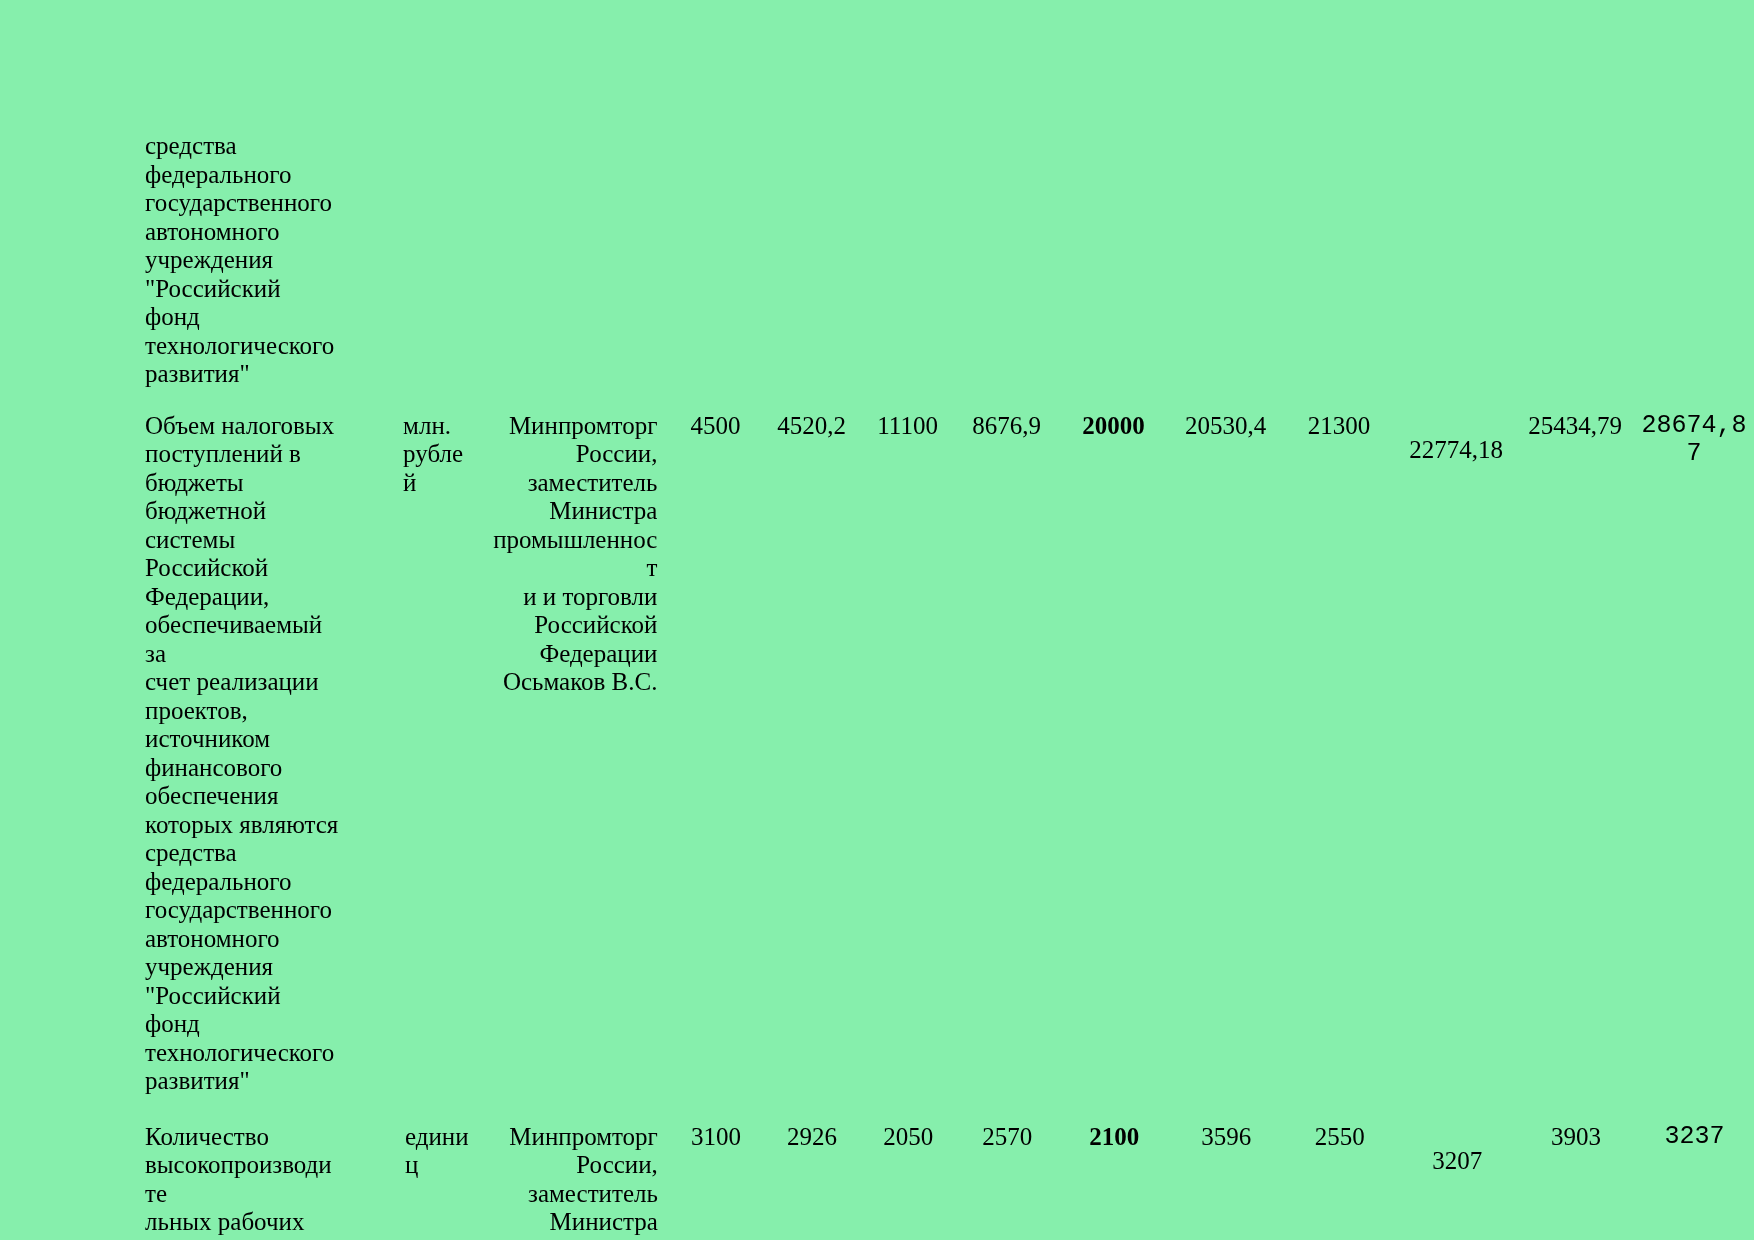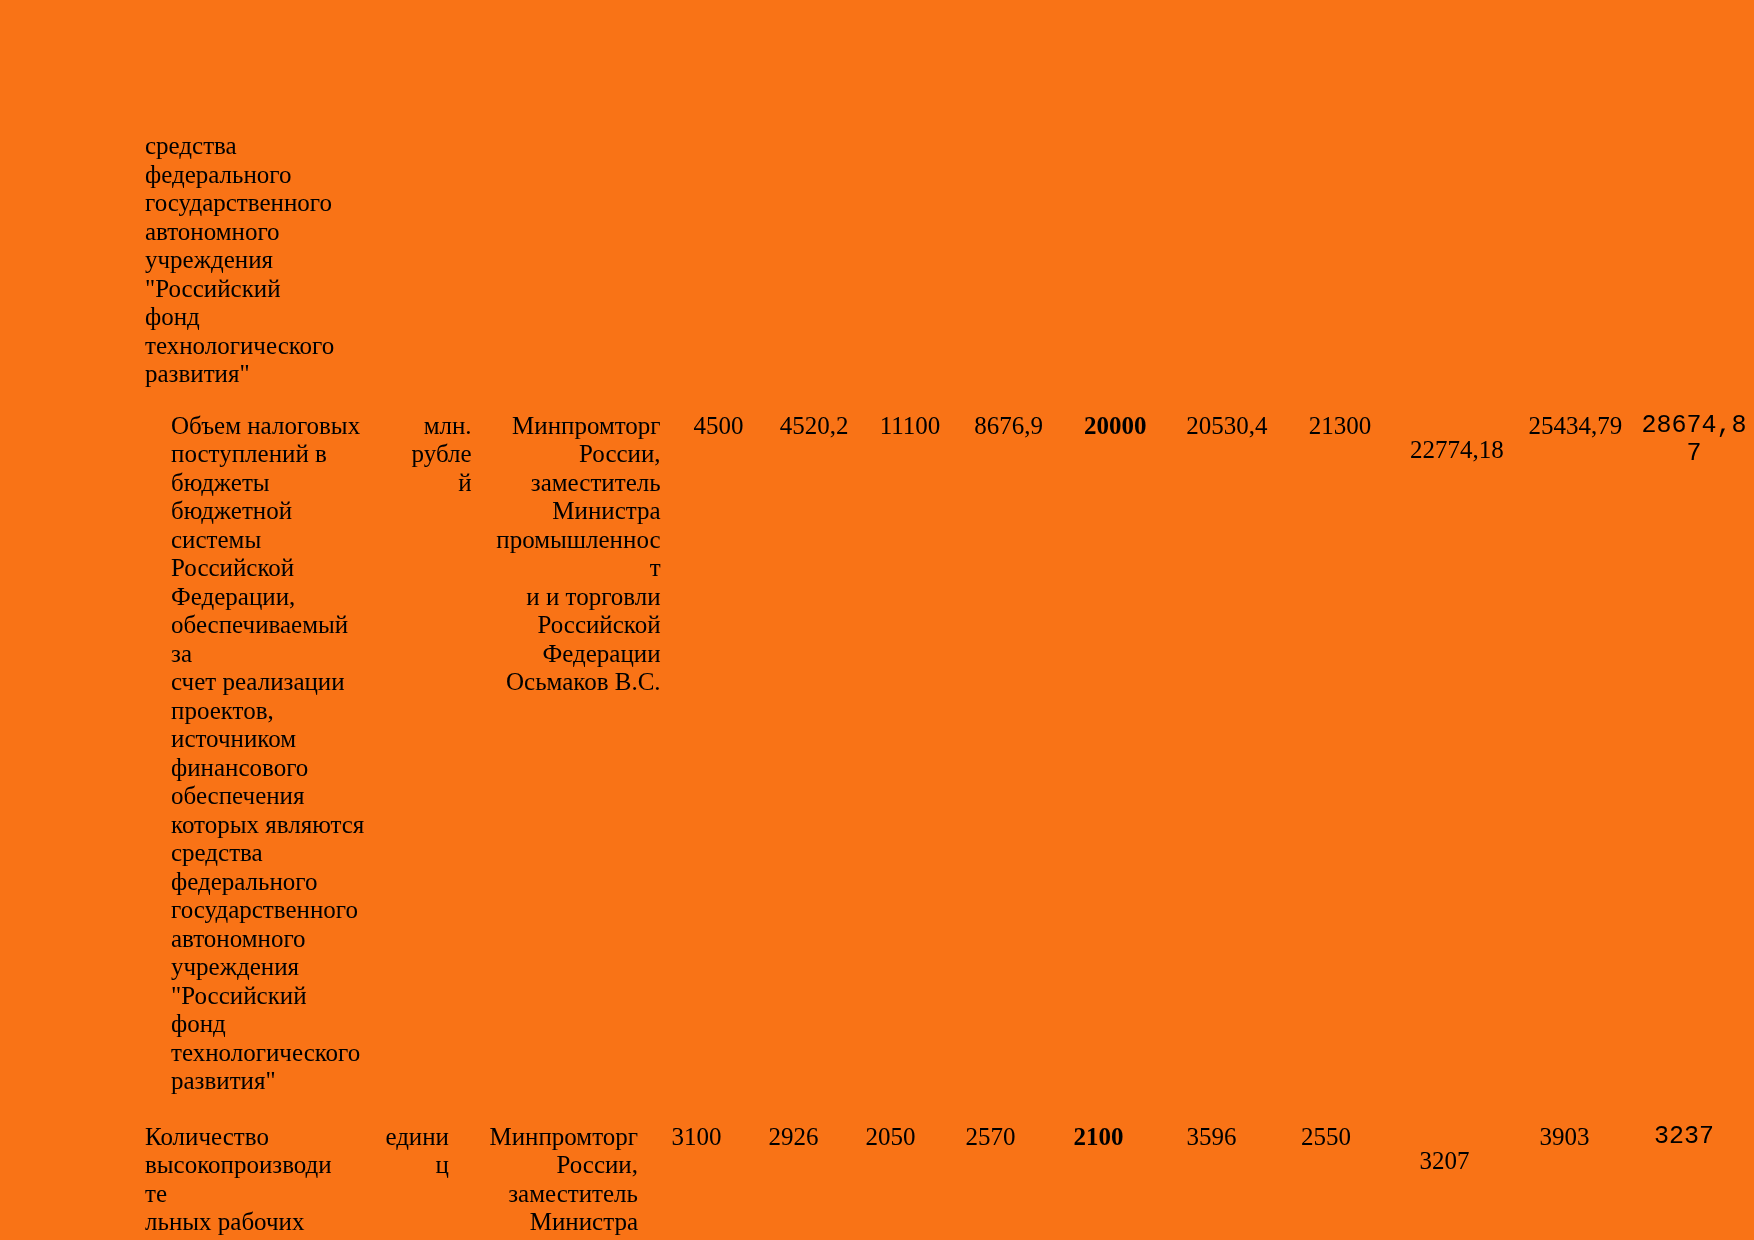--- a/index.html
+++ b/index.html
@@ -7,38 +7,38 @@
     padding: 0;
     background: #ffffff;
   }
   .doc {
     position: relative;
     width: 1754px;
     height: 1240px;
     box-sizing: border-box;
     padding-top: 132px;
     overflow: hidden;
-    background: #f97316;
+    background: #86efac;
     color: #000000;
     font-family: "Liberation Serif", "DejaVu Serif", serif;
     font-size: 25px;
     line-height: 28.5px;
   }
   .row {
     display: flex;
     align-items: flex-start;
   }
-  .row.r2 { margin-top: 23px; padding-left: 26px; }
+  .row.r2 { margin-top: 23px; }
   .row.r3 { margin-top: 27px; }
   .cell {
     white-space: pre-line;      
     overflow-wrap: break-word;
   }
   .c-name { margin-left: 145px; width: 196px; text-align: left; }
-  .c-unit { margin-left: 42px;  width: 66px;  text-align: right; }
+  .c-unit { margin-left: 64px;  width: 66px;  text-align: left; }
   .c-exec { margin-left: 17px;  width: 172px; text-align: right; }
   .c-val  { text-align: center; }
   
   .c-val:nth-child(4)  { margin-left: 10px; width: 97px; text-align: center; }
   .c-val:nth-child(5)  { width: 97px;  }
   .c-val:nth-child(6)  { width: 97px;  }
   .c-val:nth-child(7)  { width: 103px; }
   .c-val:nth-child(8)  { width: 113px; font-weight: bold; }
   .c-val:nth-child(9)  { width: 113px; }
   .c-val:nth-child(10) { width: 116px; }

